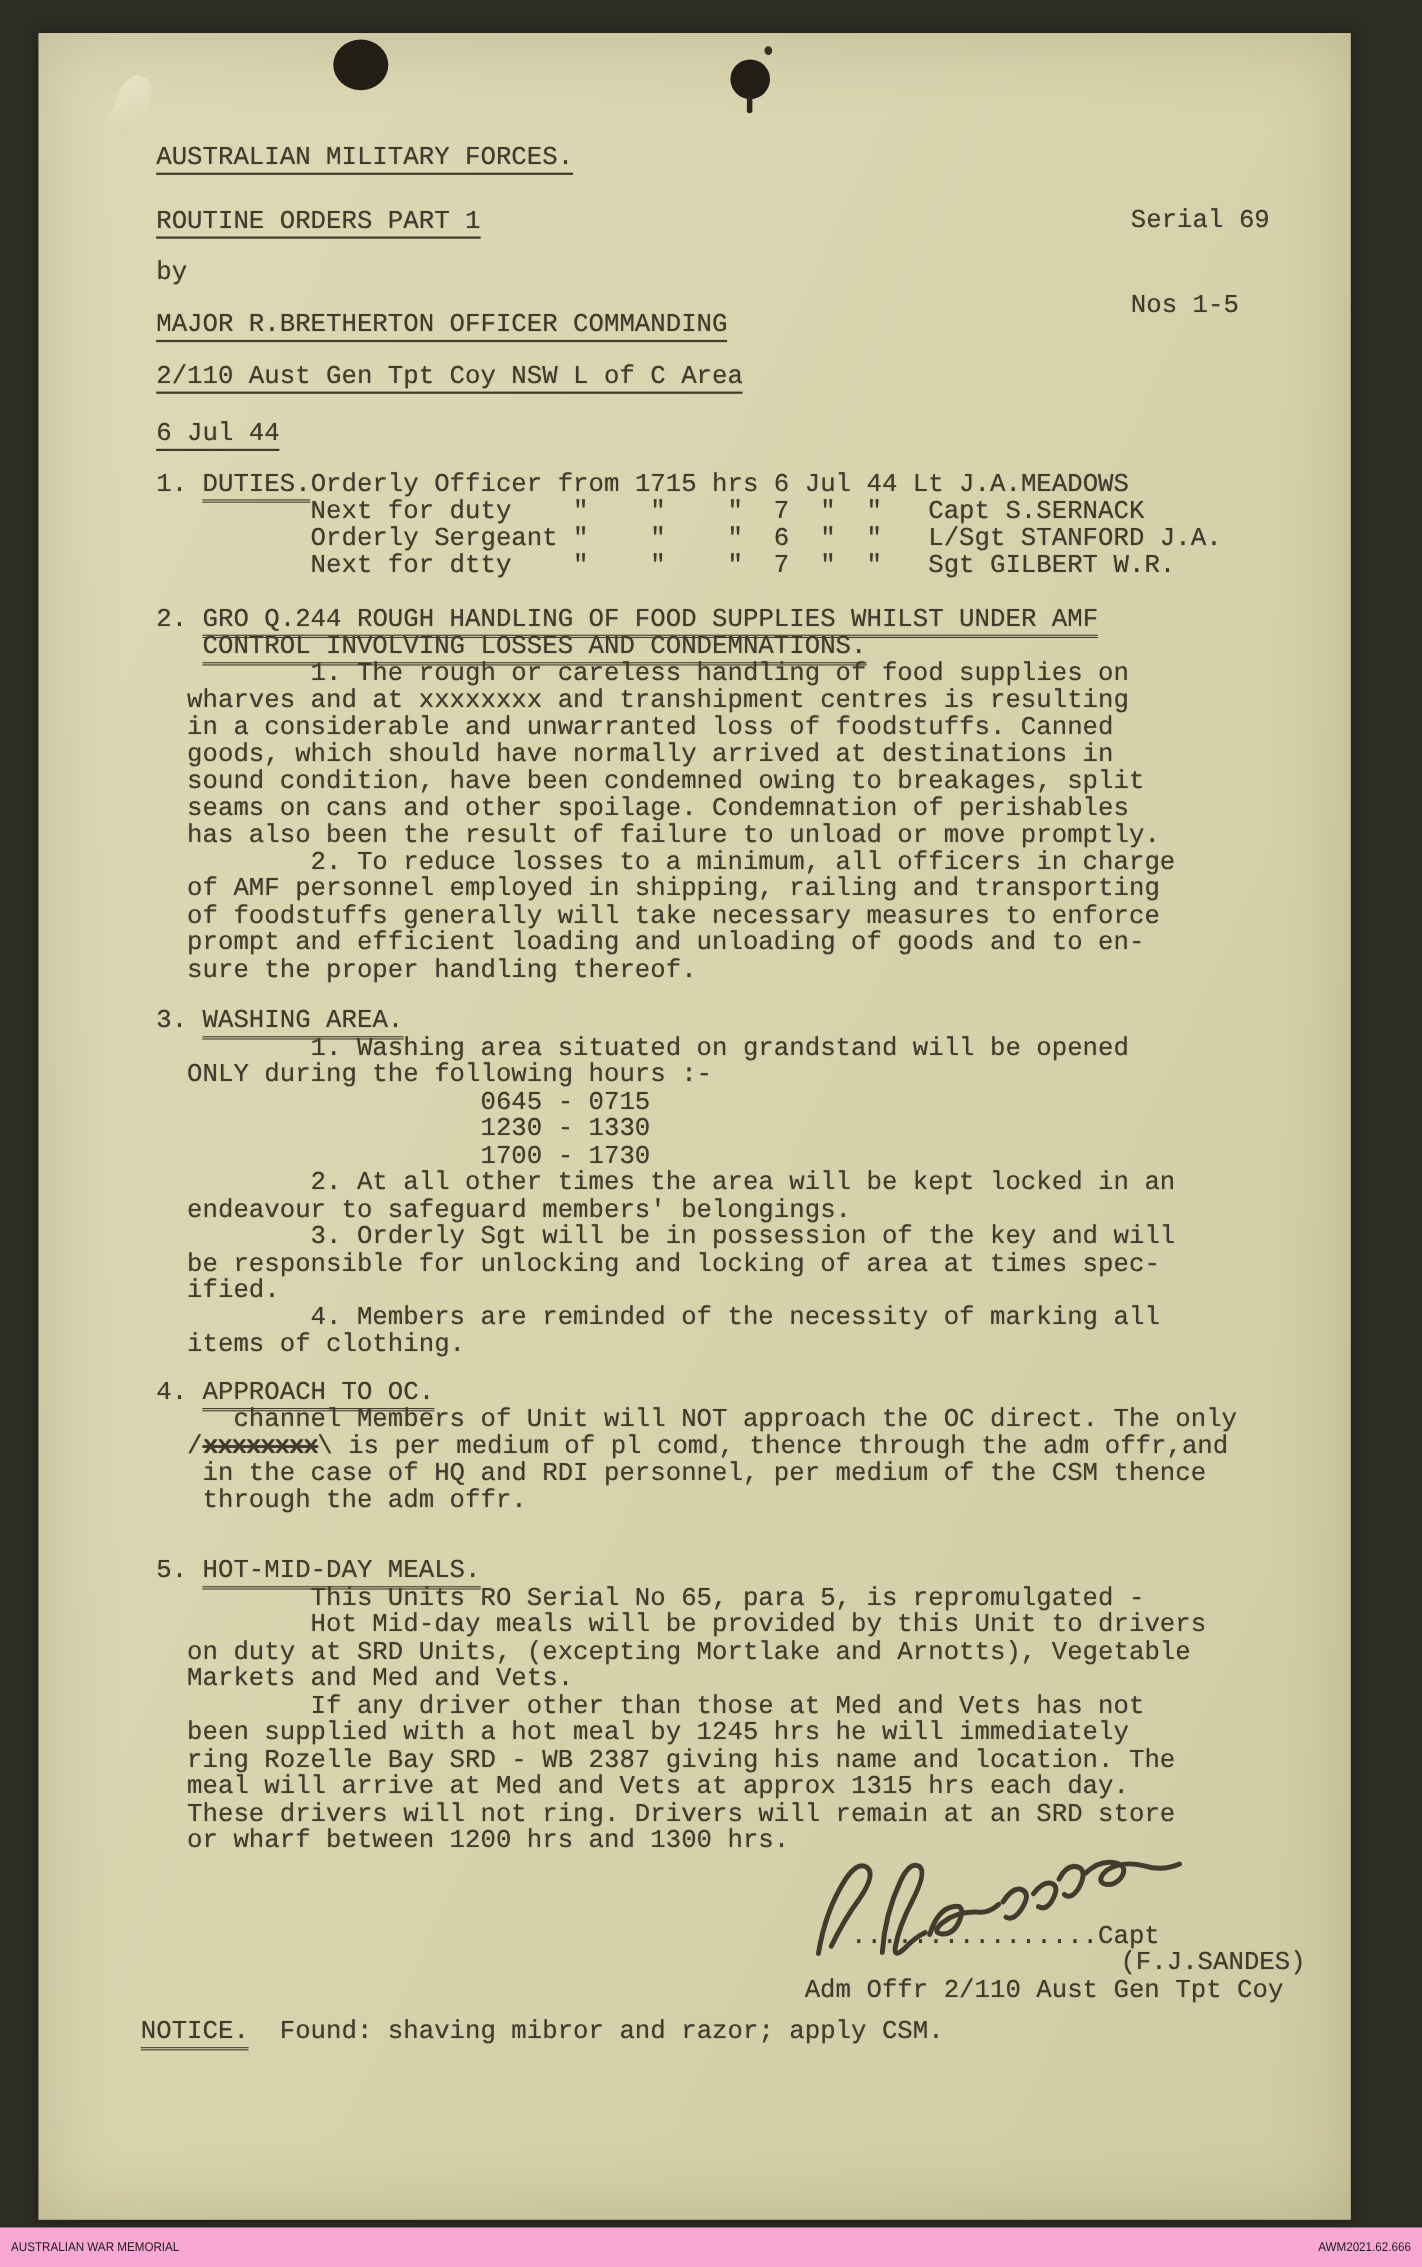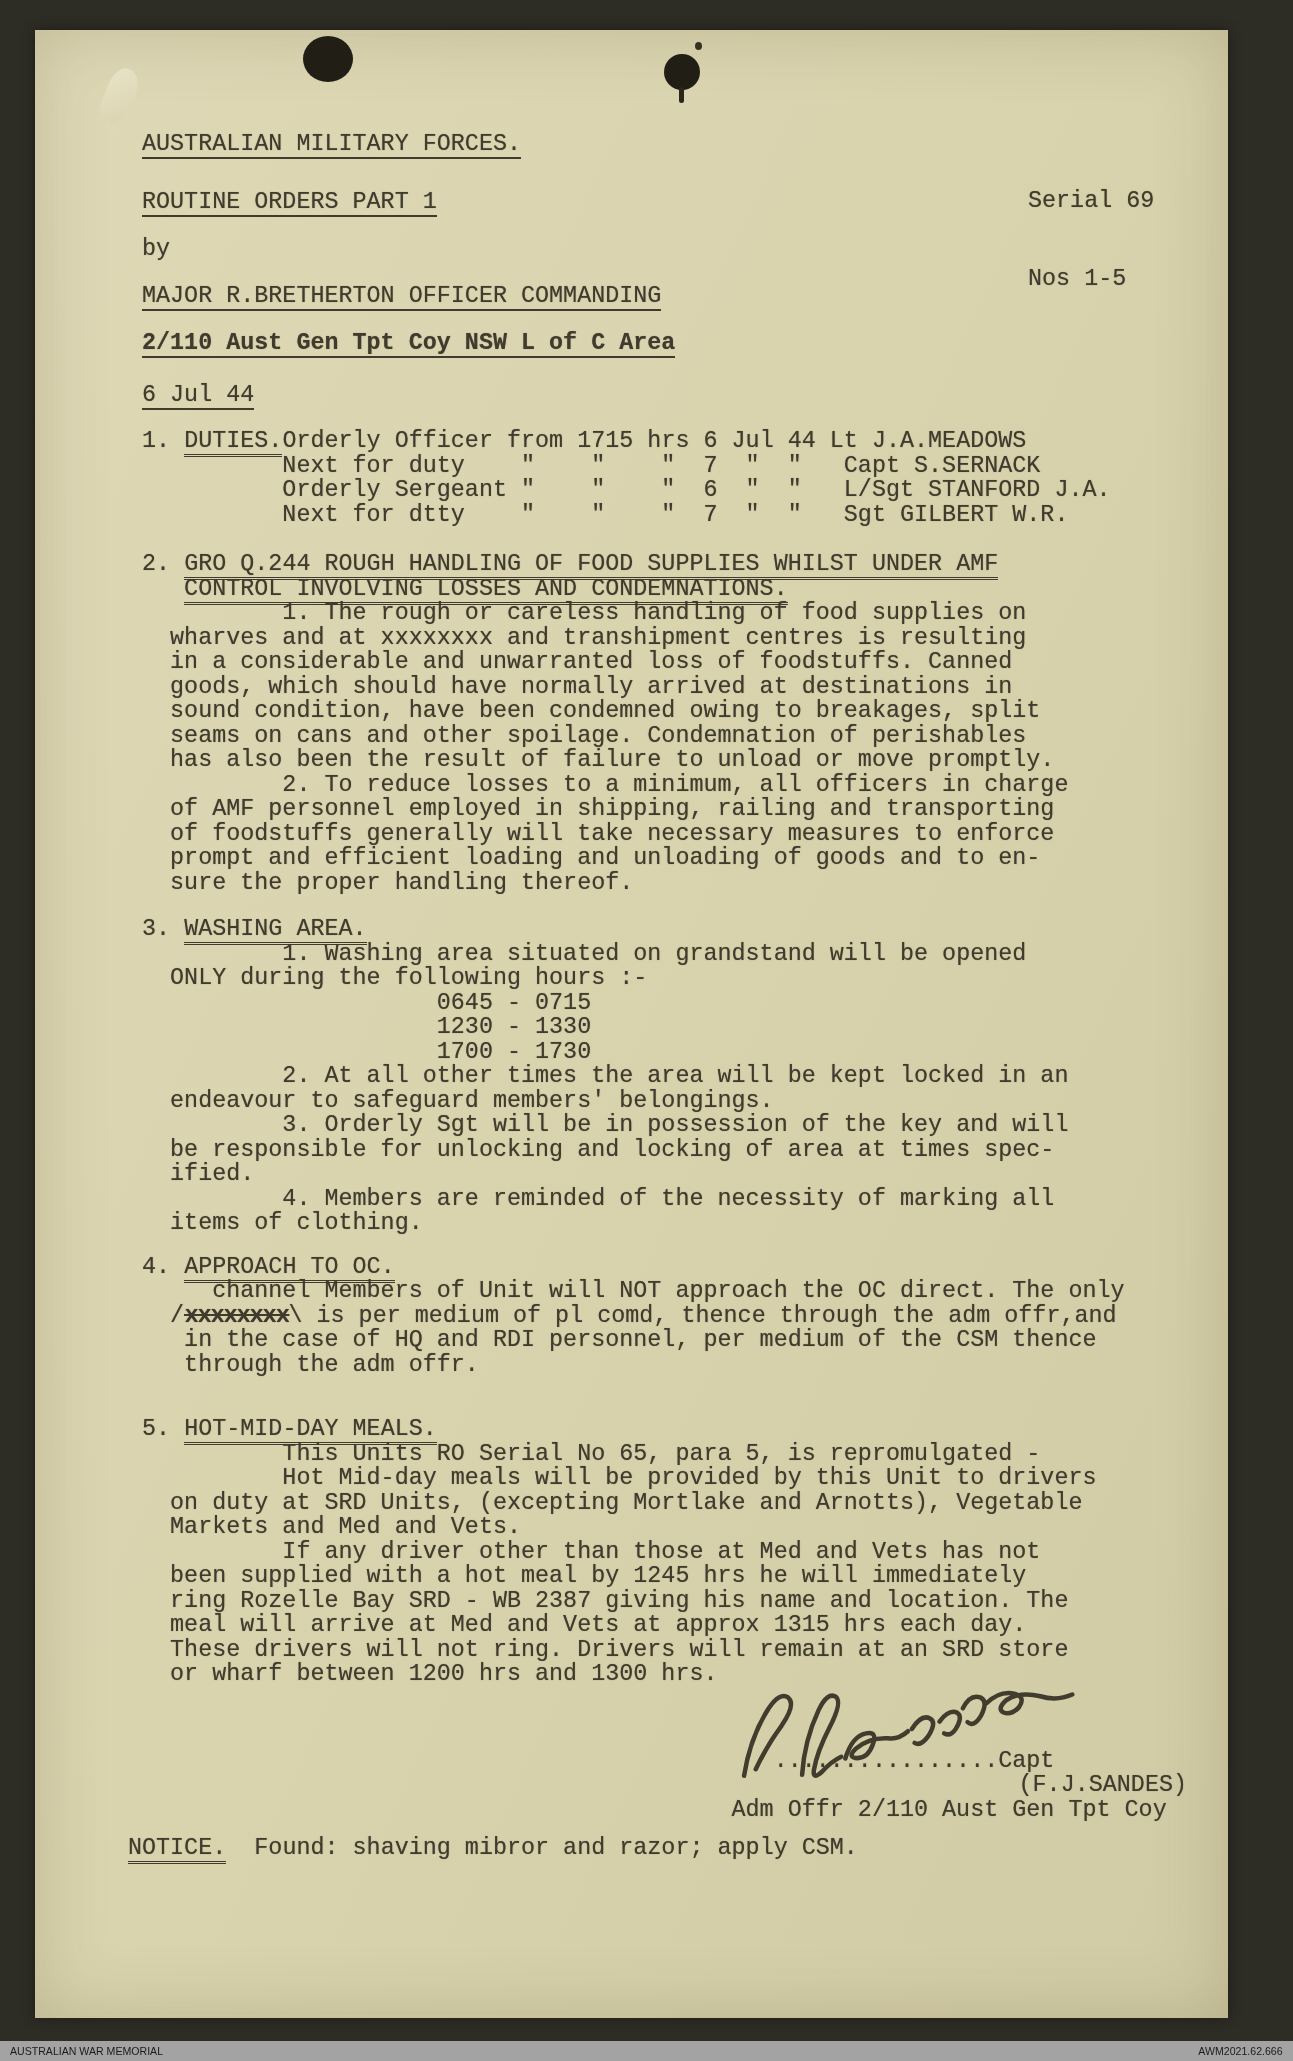--- a/index.html
+++ b/index.html
@@ -18,35 +18,35 @@
         background:linear-gradient(135deg,rgba(244,240,214,.9),rgba(201,194,156,.4));
         transform:rotate(22deg);border-radius:45% 55% 60% 40%;opacity:.65;}
   .flow{position:absolute;left:107px;top:102px;width:1045px;
         font-size:23.4px;line-height:24.5px;color:#403b2d;
         text-shadow:0 0 1px rgba(64,59,45,.55);}
   .line{white-space:pre;}
   .c{text-align:left;padding-right:110px;}
   .u{border-bottom:2px solid currentColor;}
   .u2{border-bottom:3px double currentColor;}
   .mtT2{margin-top:33px;}.mtBY{margin-top:23px;}.mtT3{margin-top:22px;}
-  .mtT4{margin-top:23px;font-weight:bold;}.mtDT{margin-top:27px;}
+  .mtT4{margin-top:23px;}.mtDT{margin-top:27px;}
   .sec1{margin-top:22px;}.sec2{margin-top:25px;}.sec3{margin-top:22px;}
   .sec4{margin-top:19px;}.sec5{margin-top:40px;}
   .ind3{padding-left:3ch;}
   .strike{text-decoration:line-through;letter-spacing:-1px;
           text-shadow:0 0 1px currentColor,1px 0 0 currentColor;}
   .serial{position:absolute;left:993px;top:106px;font-size:23.4px;line-height:26px;
           color:#403b2d;text-shadow:0 0 1px rgba(64,59,45,.55);white-space:pre;}
   .sigblock{position:relative;margin-top:62px;}
   .sigrow1{padding-left:45ch;}
   .sigrow2{padding-left:54ch;text-align:right;}
   .sigrow3{padding-left:42ch;}
   .sig{position:absolute;left:570px;top:-82px;transform:rotate(-3deg);}
   .notice{margin-top:14px;margin-left:-1ch;}
-  .footerbar{position:absolute;left:0;bottom:0;width:1293px;height:20px;background:#a3a3a3;
+  .footerbar{position:absolute;left:0;bottom:0;width:1293px;height:36px;background:#f9a8d4;
              display:flex;justify-content:space-between;align-items:center;
              padding:0 10px;box-sizing:border-box;
              font-family:"Liberation Sans",sans-serif;font-size:11.5px;color:#1b1b1b;text-align:right;}
   .footerbar span{transform:scaleX(.92);}
   .footerbar .fl{transform-origin:left center;}
   .footerbar .fr{transform-origin:right center;}
 </style>
 </head>
 <body>
 

